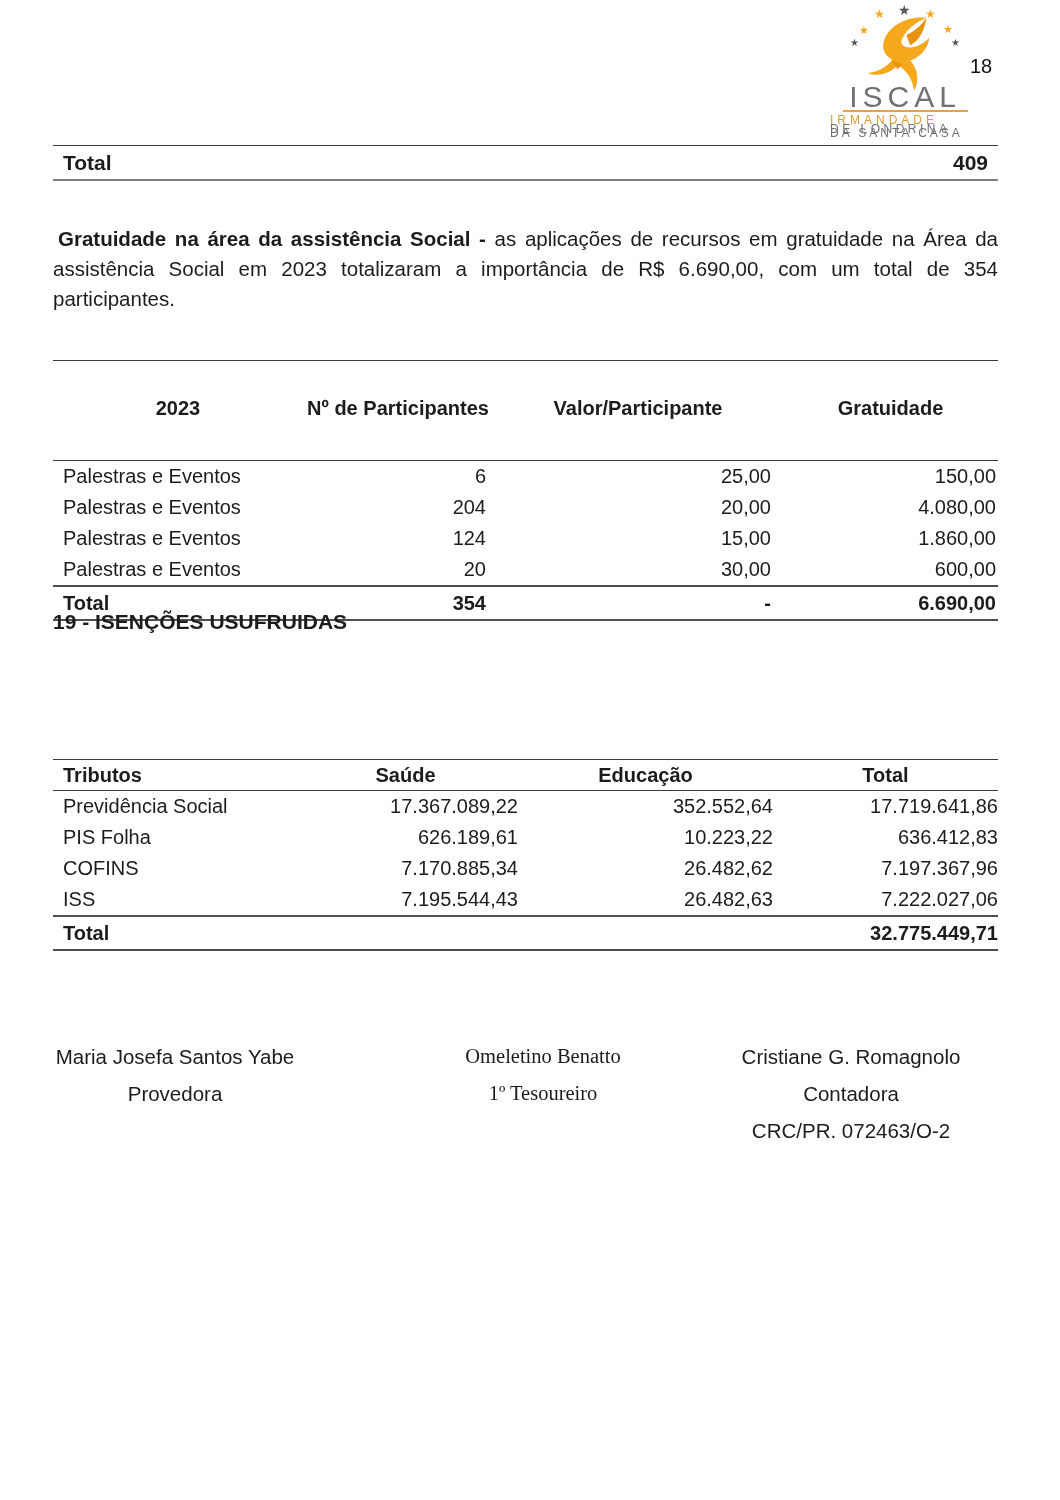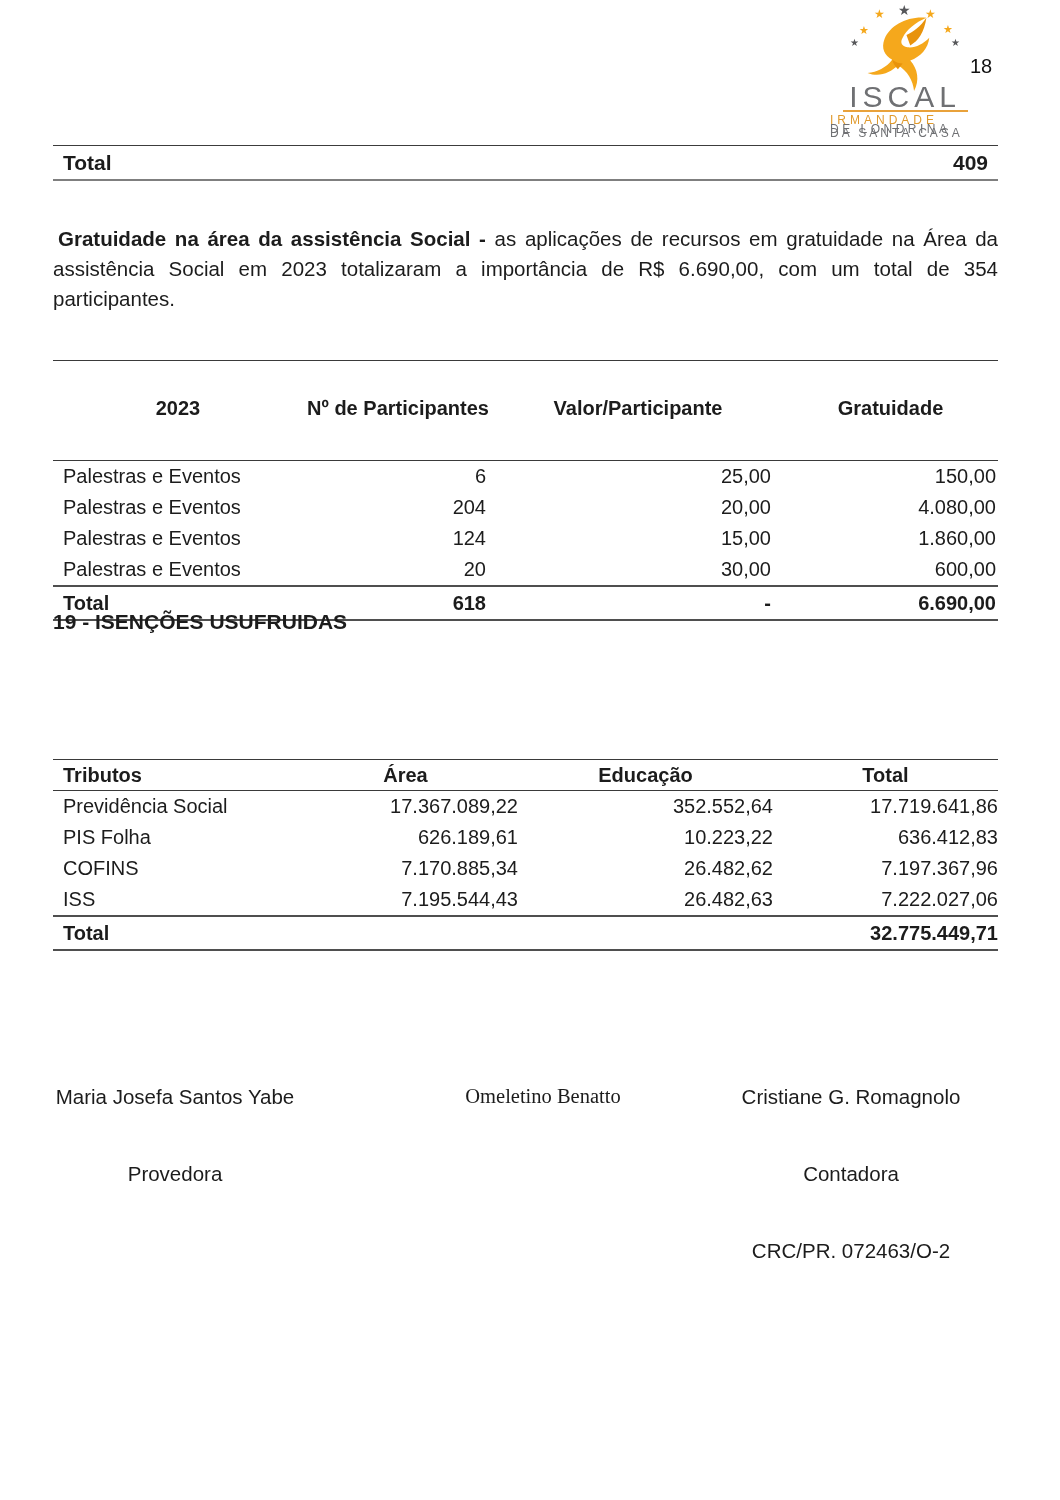--- a/index.html
+++ b/index.html
@@ -48,21 +48,21 @@
   .drow .cell{height:31px;}
   .trow{border-top:2px solid #4f4f4f;border-bottom:2px solid #4f4f4f;font-weight:bold;}
   .trow .cell{height:32px;}
   .pad7{padding-right:7px;}
   .pad12{padding-right:12px;}
   .pad2{padding-right:2px;}
 
   
   .sig{position:absolute;top:1038px;width:340px;text-align:center;
     font-size:20.5px;line-height:37px;}
-  .sig .line{height:37px;margin-top:40px;}
+  .sig .line{height:37px;}
 
   .pagenum{position:absolute;left:970px;top:55px;font-size:20px;color:#111;}
 </style>
 </head>
 <body>
 
 <div class="page">
 
   <div class="logo">
     <span class="star" style="left:20px;top:36px;font-size:10px;color:#56575A;">★</span>
@@ -121,32 +121,32 @@
       <div class="cell right pad2">1.860,00</div>
     </div>
     <div class="grid drow">
       <div class="cell left">Palestras e Eventos</div>
       <div class="cell right pad7">20</div>
       <div class="cell right pad12">30,00</div>
       <div class="cell right pad2">600,00</div>
     </div>
     <div class="grid trow">
       <div class="cell left">Total</div>
-      <div class="cell right pad7">618</div>
+      <div class="cell right pad7">354</div>
       <div class="cell right pad12">-</div>
       <div class="cell right pad2">6.690,00</div>
     </div>
   </div>
 
   <div class="heading">19 - ISENÇÕES USUFRUIDAS</div>
 
   <div class="tbl t2" style="top:759px;">
     <div class="grid hrow">
       <div class="cell left hdr">Tributos</div>
-      <div class="cell center hdr">Área</div>
+      <div class="cell center hdr">Saúde</div>
       <div class="cell center hdr">Educação</div>
       <div class="cell center hdr">Total</div>
     </div>
     <div class="grid drow">
       <div class="cell left">Previdência Social</div>
       <div class="cell right">17.367.089,22</div>
       <div class="cell right">352.552,64</div>
       <div class="cell right">17.719.641,86</div>
     </div>
     <div class="grid drow">
@@ -175,20 +175,21 @@
     </div>
   </div>
 
   <div class="sig" style="left:5px;">
     <div class="line">Maria Josefa Santos Yabe</div>
     <div class="line">Provedora</div>
     <div class="line"></div>
   </div>
   <div class="sig" style="left:373px;font-family:Liberation Serif, serif;">
     <div class="line">Omeletino Benatto</div>
+    <div class="line">1º Tesoureiro</div>
     <div class="line"></div>
   </div>
   <div class="sig" style="left:681px;">
     <div class="line">Cristiane G. Romagnolo</div>
     <div class="line">Contadora</div>
     <div class="line">CRC/PR. 072463/O-2</div>
   </div>
 
 </div>
 

